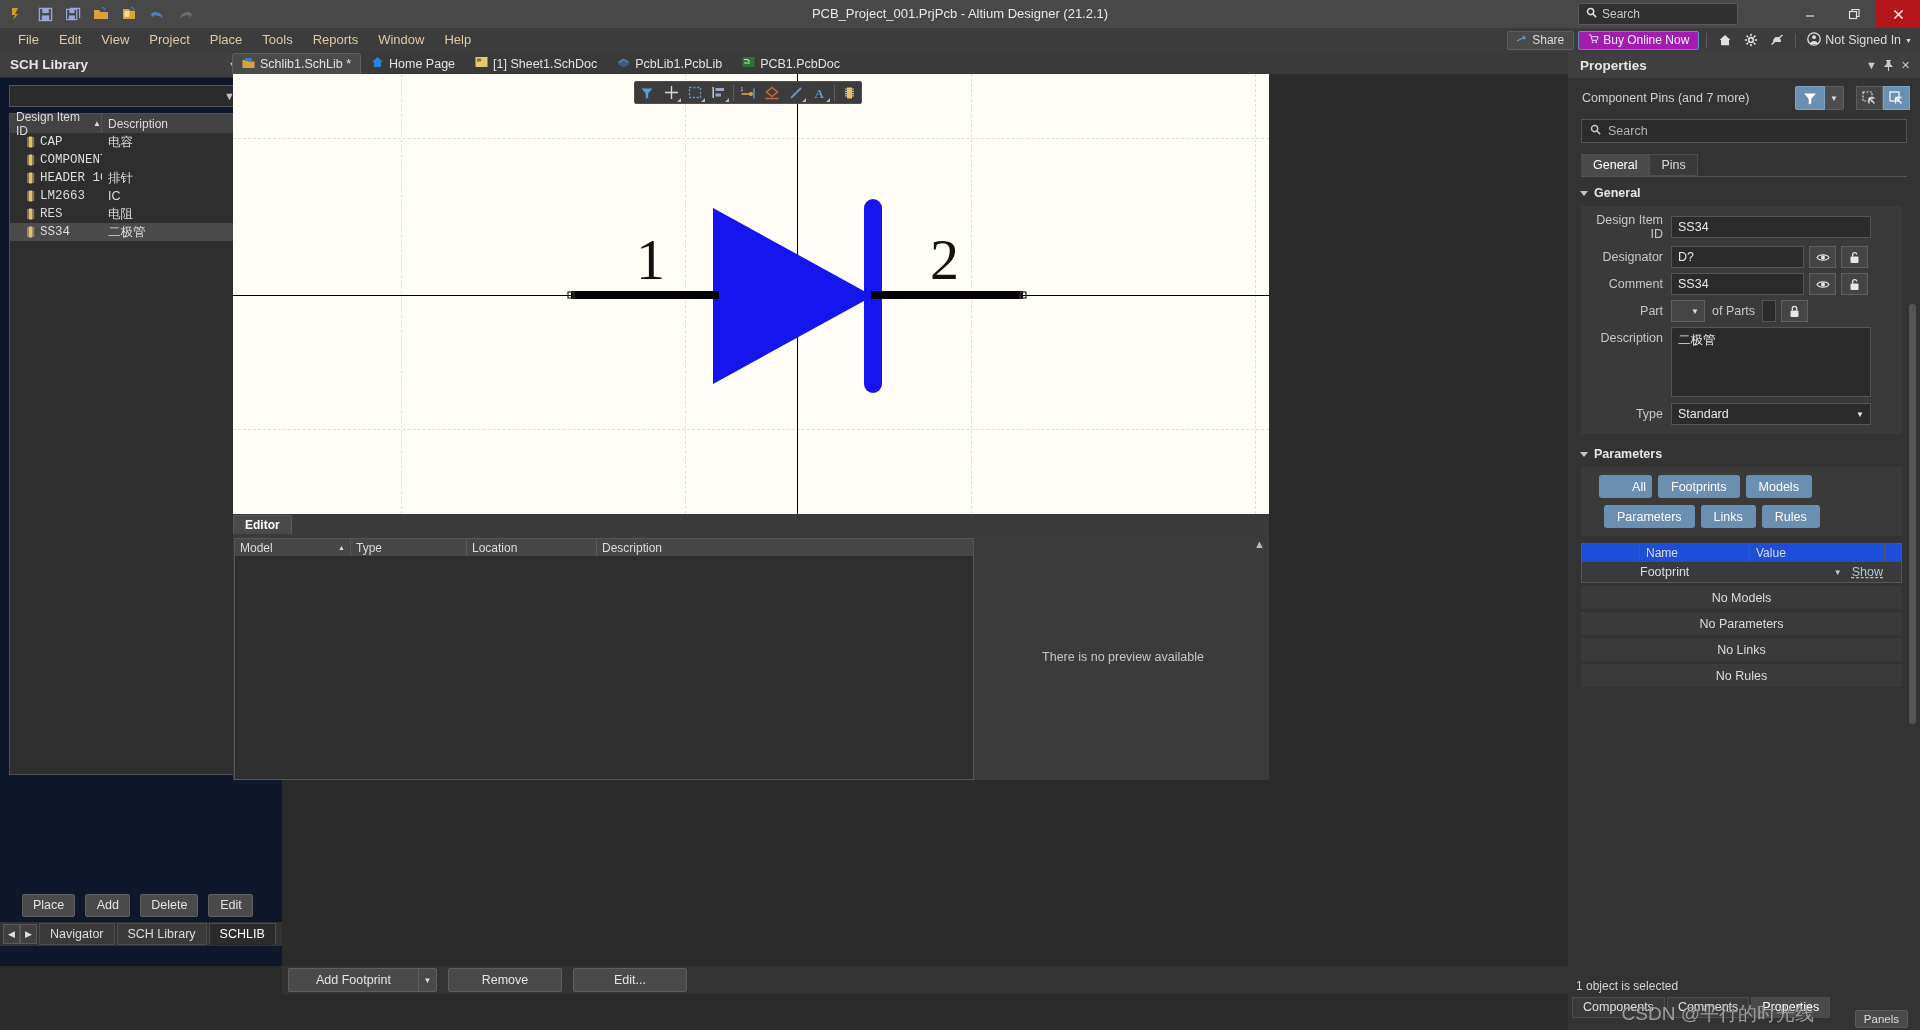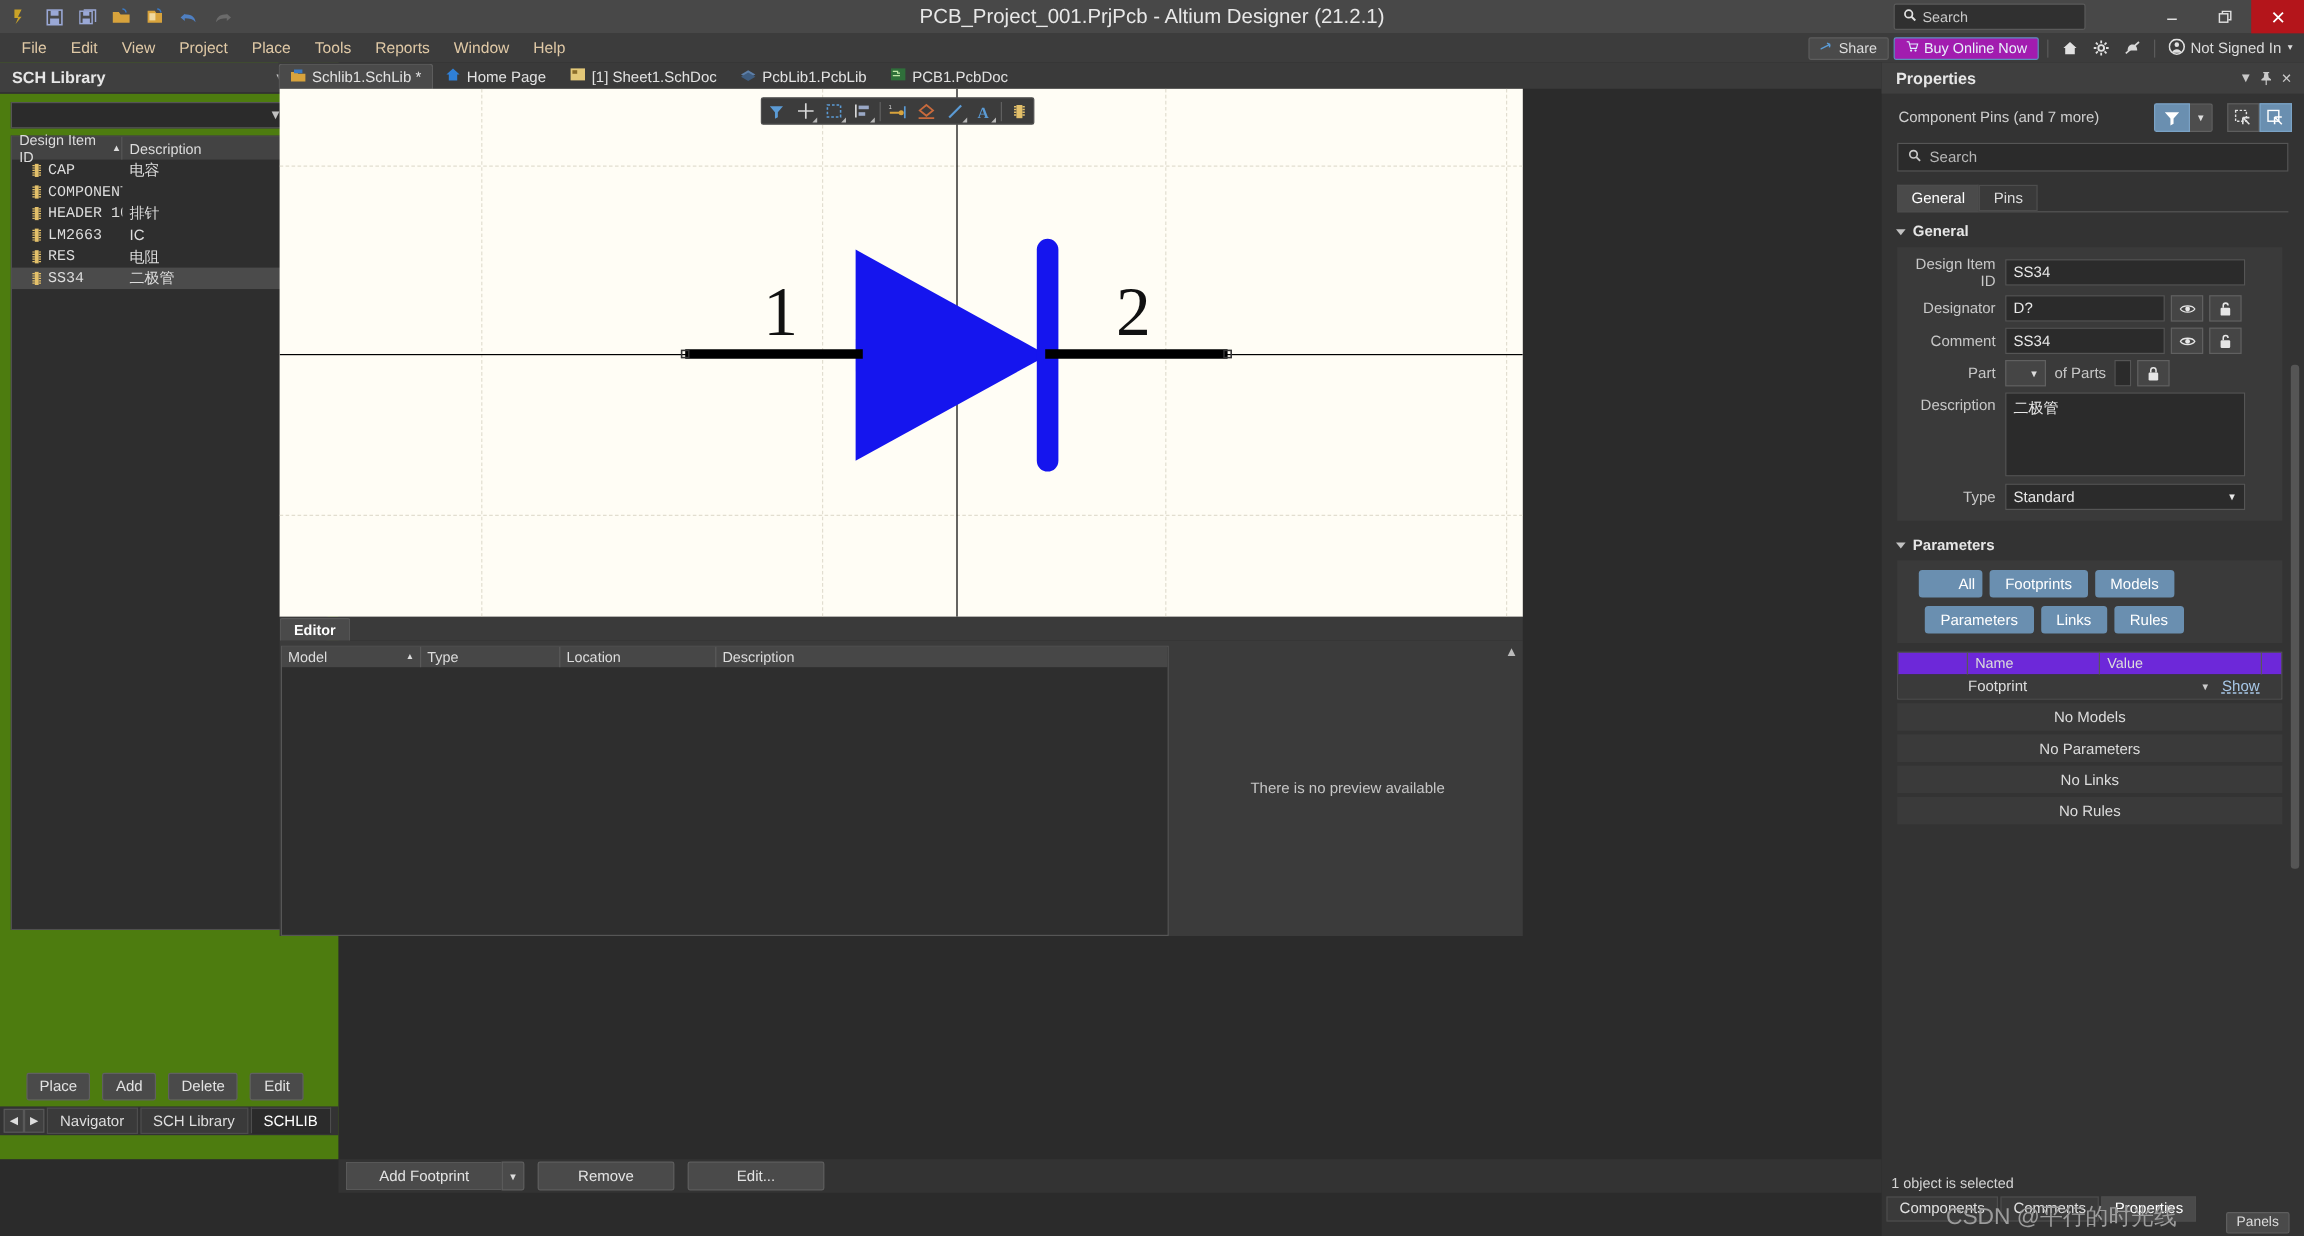--- a/index.html
+++ b/index.html
@@ -15,21 +15,21 @@
 
   
   .titlebar {
     position: absolute; left:0; top:0; width:1920px; height:28px;
     background: #484848; display:flex; align-items:center;
   }
   .qa-icons { display:flex; align-items:center; gap:2px; padding-left:4px; }
   .qa-btn { width:26px; height:24px; display:flex; align-items:center; justify-content:center; }
   .title-text {
     position:absolute; left:0; right:0; text-align:center;
-    font-size:17px; color:#e8e8e8; line-height:28px; pointer-events:none;
+    font-size:13px; color:#e8e8e8; line-height:28px; pointer-events:none;
   }
   .tb-search {
     position:absolute; right:182px; top:3px; width:160px; height:22px;
     background:#303030; border:1px solid #5a5a5a; border-radius:2px;
     display:flex; align-items:center; gap:5px; padding-left:7px;
     font-size:12px; color:#c8c8c8;
   }
   .win-btns { position:absolute; right:0; top:0; height:28px; display:flex; }
   .win-btn { width:44px; height:28px; display:flex; align-items:center; justify-content:center; color:#e0e0e0; font-size:13px; }
   .win-close { background:#b4151b; color:#fff; }
@@ -51,21 +51,21 @@
     height:19px; padding:0 9px; display:flex; align-items:center; gap:4px;
     font-size:12px; color:#e8f2fb;
   }
   .mini-ico { width:22px; height:22px; display:flex; align-items:center; justify-content:center; }
   .signin { display:flex; align-items:center; gap:4px; font-size:12.5px; color:#dcdcdc; padding:0 4px; }
   .vsep { width:1px; height:15px; background:#5b5b5b; margin:0 3px; }
 
   
   .left-panel {
     position:absolute; left:0; top:52px; width:282px; height:914px;
-    background:#4d7c0f;
+    background:#0f172a;
   }
   .panel-head {
     height:26px; background:#3f3f3f; display:flex; align-items:center;
     padding:0 6px 0 10px; border-bottom:1px solid #2b2b2b;
   }
   .panel-title { font-size:13.5px; font-weight:bold; color:#e6e6e6; flex:1; }
   .panel-btn { width:17px; height:20px; display:flex; align-items:center; justify-content:center; color:#c9c9c9; font-size:11px; }
   .combo-row { display:flex; align-items:center; gap:6px; padding:7px 9px 6px 9px; }
   .combo {
     flex:1; height:22px; background:#2b2b2b; border:1px solid #555;
@@ -179,21 +179,21 @@
   .frow { display:flex; align-items:center; margin-bottom:5px; }
   .flabel { width:88px; text-align:right; padding-right:8px; font-size:12.5px; color:#c8c8c8; }
   .fin { height:22px; background:#2b2b2b; border:1px solid #555; padding:0 6px; display:flex; align-items:center; font-size:12.5px; color:#e8e8e8; }
   .sq-btn { width:27px; height:22px; background:#454545; border:1px solid #606060; margin-left:5px; display:flex; align-items:center; justify-content:center; }
   .ddl { height:22px; background:#454545; border:1px solid #606060; display:flex; align-items:center; justify-content:flex-end; padding-right:5px; font-size:8px; color:#ddd; }
   .pbtn {
     height:23px; padding:0 13px; background:#6a8fb0; border-radius:3px;
     display:flex; align-items:center; justify-content:center; font-size:12.5px; color:#fff;
   }
   .ptable { margin:7px 18px 0 13px; border:1px solid #555; background:#2b2b2b; }
-  .pt-head { display:flex; height:18px; background:#6d28d9; font-size:12px; color:#dcdcdc; }
+  .pt-head { display:flex; height:18px; background:#1d4ed8; font-size:12px; color:#dcdcdc; }
   .pt-h { display:flex; align-items:center; padding-left:6px; border-right:1px solid #585858; }
   .pt-row { display:flex; height:20px; align-items:center; font-size:12.5px; color:#ddd; background:#3a3a3a; }
   .noline { height:23px; display:flex; align-items:center; justify-content:center; font-size:12.5px; color:#ddd; background:#3a3a3a; margin-top:3px; }
   .rp-status { position:absolute; left:0; bottom:34px; width:352px; height:20px; padding-left:8px; font-size:12px; color:#d4d4d4; display:flex; align-items:center; }
   .rp-tabsbot { position:absolute; left:0; bottom:12px; width:352px; height:22px; display:flex; align-items:center; padding-left:4px; }
   .rtb { height:21px; padding:0 10px; display:flex; align-items:center; font-size:12.5px; color:#e0e0e0; background:#3a3a3a; border:1px solid #4d4d4d; margin-right:2px; }
   .rtb.active { background:#4a4a4a; color:#fff; }
   .vscroll { position:absolute; right:4px; width:7px; background:#555; border-radius:3px; }
 
   

